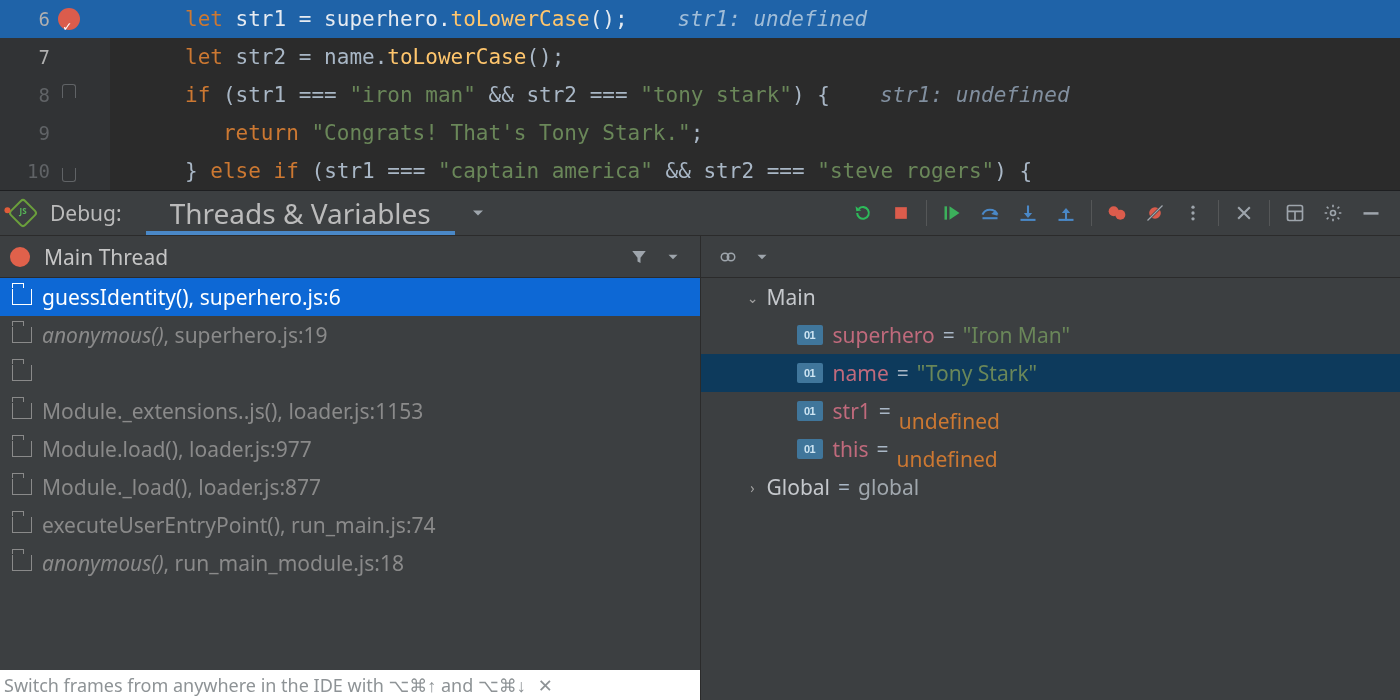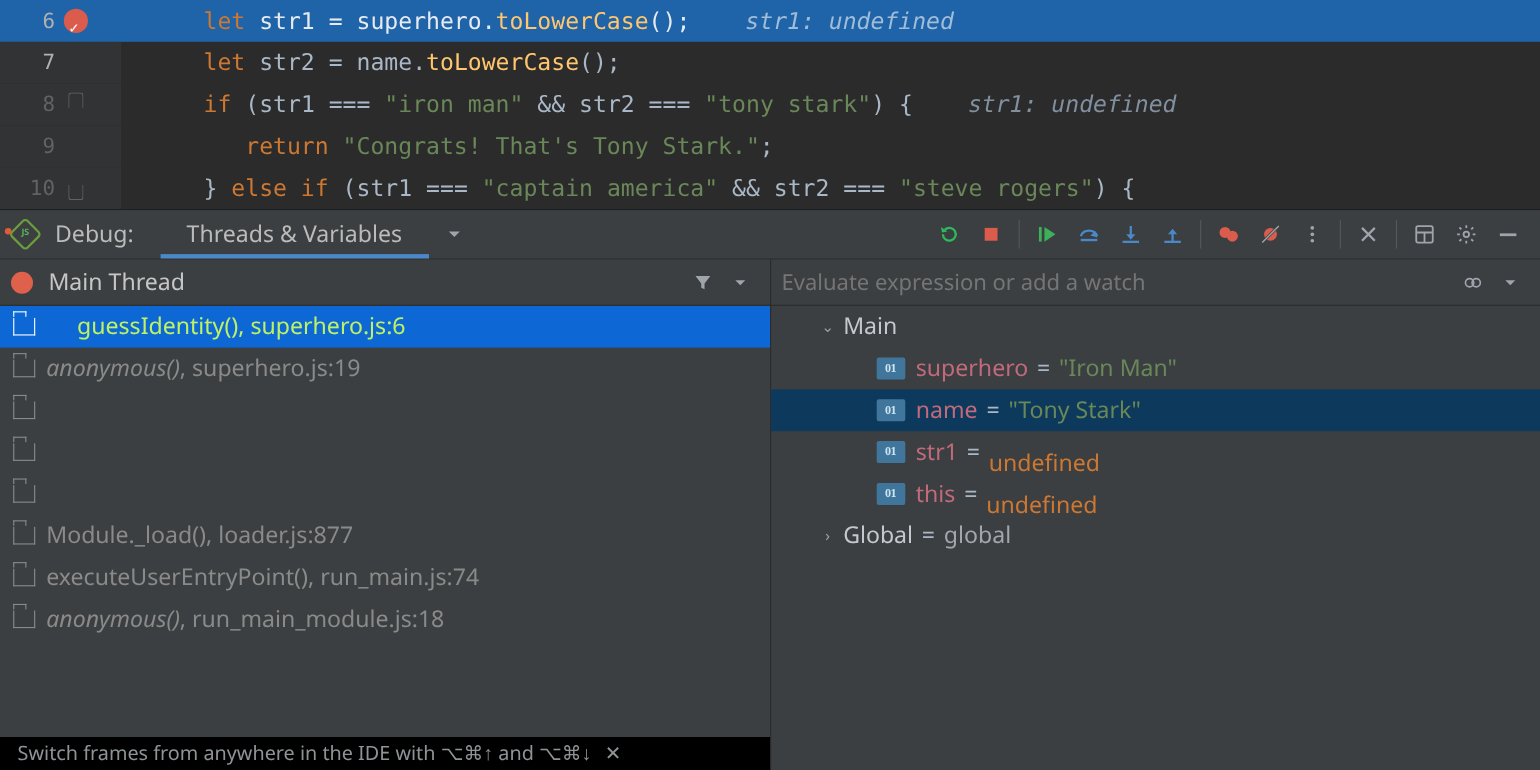--- a/index.html
+++ b/index.html
@@ -141,21 +141,21 @@
     border-radius: 50%;
     left: -7px; top: 15px;
     transform: rotate(-45deg);
   }
   .tb-label {
     font-size: 21px;
     color: #bbbbbb;
     padding: 0 20px 0 8px;
   }
   .tb-tab {
-    font-size: 21px;
+    font-size: 28px;
     color: #bbbbbb;
     padding: 0 28px;
     height: 100%;
     display: flex;
     align-items: center;
     position: relative;
   }
   .tb-tab.active::after {
     content: "";
     position: absolute;
@@ -224,22 +224,21 @@
     display: flex;
     align-items: center;
     height: 38px;
     padding-left: 12px;
     font-size: 21px;
     color: #8a8a8a;
     cursor: pointer;
   }
   .frame-row.selected {
     background: #0d68d5;
-    color: #bef264;
-    gap: 28px;
+    color: #ffffff;
   }
   .frame-row .italic { font-style: italic; }
   .frame-icon {
     width: 20px; height: 16px;
     margin-right: 10px;
     border: 1.5px solid #8a8a8a;
     border-top: none;
     position: relative;
   }
   .frame-row.selected .frame-icon { border-color: #ffffff; }
@@ -284,39 +283,39 @@
     align-items: center;
     justify-content: center;
     width: 26px; height: 20px;
     background: #40769b;
     color: #cde4f2;
     font-size: 11px;
     font-weight: 700;
     letter-spacing: -0.5px;
     margin-right: 10px;
     border-radius: 2px;
-    font-family: Liberation Serif, serif;
+    font-family: Liberation Sans, sans-serif;
   }
   .var-name  { color: #c06a7c; }
   .var-eq    { color: #a9b7c6; padding: 0 8px; }
   .var-str   { color: #6a8759; }
   .var-undef { color: #cc7832; margin-top: 20px; }
   .var-plain { color: #a0a7ad; }
   .scope-name { color: #c5c8cc; margin-left: 4px; }
 
   
   .footer-tip {
     height: 30px;
     display: flex;
     align-items: center;
-    padding: 0 16px;
+    padding: 0 4px;
     font-family: system-ui, -apple-system, sans-serif;
     font-size: 18px;
     color: #8e9396;
-    background: #000000;
+    background: #ffffff;
   }
   .footer-tip .close {
     margin-left: 12px;
     cursor: pointer;
   }
 </style>
 </head>
 <body>
 
 <div class="editor" id="editor">
@@ -493,23 +492,25 @@
         <div class="frame-row">
           <div class="frame-icon"></div>
           <span class="italic">anonymous()</span>
           <span>, superhero.js:19</span>
         </div>
         <div class="frame-row">
           <div class="frame-icon"></div>
         </div>
         <div class="frame-row">
           <div class="frame-icon"></div>
-        </div>
-        <div class="frame-row">
-          <div class="frame-icon"></div>
+          <span>Module._extensions..js(), loader.js:1153</span>
+        </div>
+        <div class="frame-row">
+          <div class="frame-icon"></div>
+          <span>Module.load(), loader.js:977</span>
         </div>
         <div class="frame-row">
           <div class="frame-icon"></div>
           <span>Module._load(), loader.js:877</span>
         </div>
         <div class="frame-row">
           <div class="frame-icon"></div>
           <span>executeUserEntryPoint(), run_main.js:74</span>
         </div>
         <div class="frame-row">
@@ -519,21 +520,20 @@
         </div>
       </div>
     <div class="footer-tip">
       <span>Switch frames from anywhere in the IDE with ⌥⌘↑ and ⌥⌘↓</span>
       <span class="close">✕</span>
     </div>
   </div>
 
   <div class="panel-right">
     <div class="panel-header">
-      <input class="watch-input" placeholder="Evaluate expression or add a watch" style="">
       <div class="hdr-btn">
         <svg viewBox="0 0 24 24">
             <circle cx="8" cy="12" r="5" fill="none" stroke="#9ea5ac" stroke-width="2"></circle>
             <circle cx="16" cy="12" r="5" fill="none" stroke="#9ea5ac" stroke-width="2"></circle>
           </svg>
       </div>
       <div class="hdr-btn">
         <svg viewBox="0 0 24 24">
             <path fill="#9ea5ac" d="M6 9l6 6 6-6z"></path>
           </svg>

